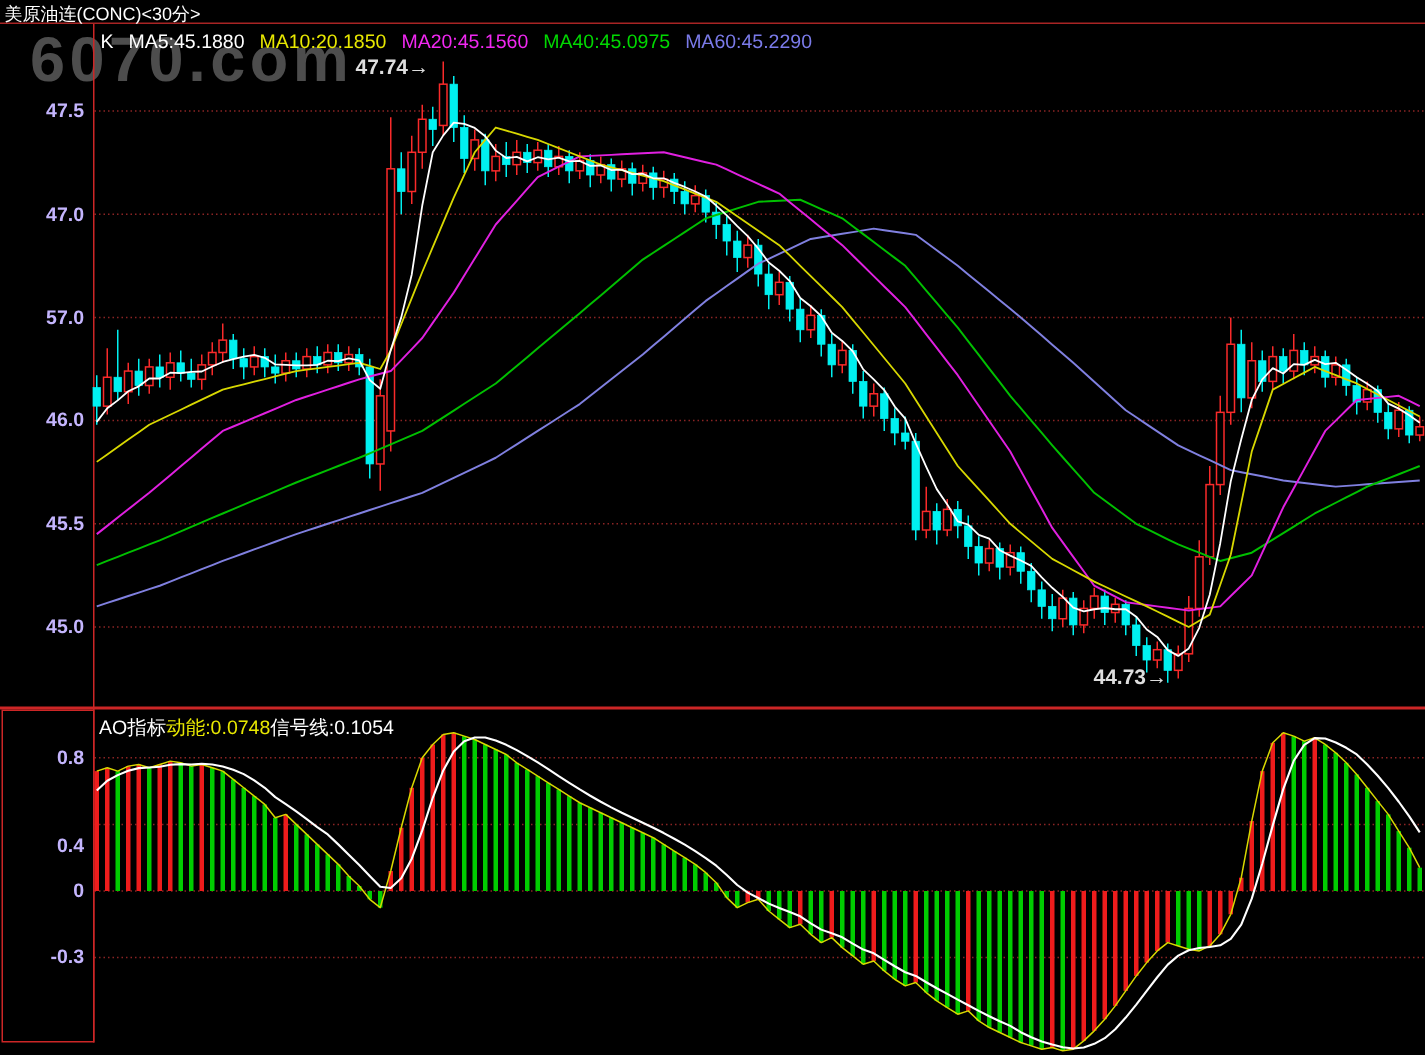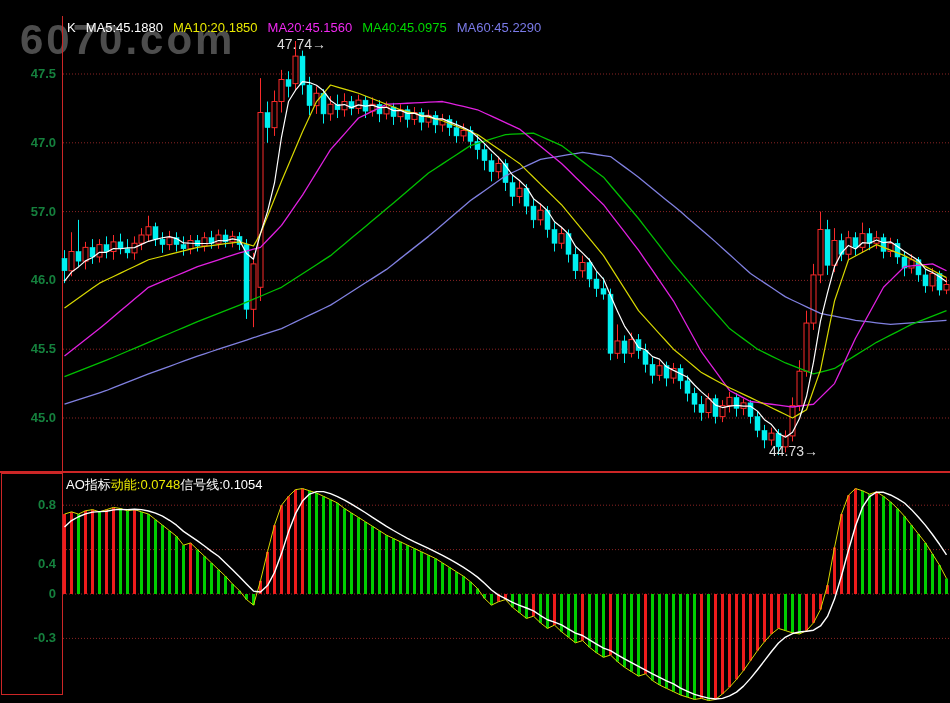--- a/index.html
+++ b/index.html
@@ -15,25 +15,25 @@
        font-size:13px;white-space:nowrap;}
   .lg-k,.lg-ma5{color:#ffffff;}
   .lg-ma10{color:#e8e800;}
   .lg-ma20{color:#f028f0;}
   .lg-ma40{color:#00d800;}
   .lg-ma60{color:#7a7ae8;}
   .ao-legend{position:absolute;left:66px;top:476px;z-index:2;display:flex;gap:0;
        font-size:13px;white-space:nowrap;}
   .ao-name,.ao-sig{color:#ffffff;}
   .ao-mom{color:#e8e800;}
-  .anno{position:absolute;z-index:2;font-size:14px;font-weight:normal;color:#dedede;white-space:nowrap;margin-left:40px;}
+  .anno{position:absolute;z-index:2;font-size:14px;font-weight:bold;color:#dedede;white-space:nowrap;}
   #anno-high{left:237px;top:36px;}
   #anno-low{left:729px;top:443px;}
   .tick-label{position:absolute;left:0;width:56px;text-align:right;z-index:2;
-       font-size:13px;font-weight:bold;color:#15803d;}
+       font-size:13px;font-weight:bold;color:#c4b5fd;}
 </style>
 </head>
 <body>
 
 <div id="app">
 
   <div id="watermark">6070.com</div>
 
   <svg id="chart-svg" width="950" height="703">
       <line x1="63" y1="74" x2="950" y2="74" stroke="#8b2424" stroke-width="1" stroke-dasharray="1 2"></line>
@@ -432,20 +432,23 @@
       <rect x="910" y="525.1800000000001" width="3" height="68.81999999999994" fill="#00cc00"></rect>
       <rect x="917" y="534.06" width="3" height="59.940000000000055" fill="#00cc00"></rect>
       <rect x="924" y="542.94" width="3" height="51.059999999999945" fill="#00cc00"></rect>
       <rect x="931" y="554.04" width="3" height="39.960000000000036" fill="#00cc00"></rect>
       <rect x="938" y="565.14" width="3" height="28.860000000000014" fill="#00cc00"></rect>
       <rect x="945" y="578.46" width="3" height="15.539999999999964" fill="#00cc00"></rect>
       <polyline points="64.5,514.08 71.5,511.86 78.5,514.08 85.5,510.75 92.5,509.64 99.5,511.86 106.5,509.64 113.5,507.42 120.5,508.53 127.5,510.75 134.5,509.64 141.5,511.86 148.5,514.08 155.5,519.63 162.5,525.1800000000001 169.5,530.73 176.5,536.28 183.5,545.16 190.5,542.94 197.5,549.6 204.5,556.26 211.5,562.92 218.5,569.58 225.5,576.24 232.5,584.01 239.5,590.67 246.5,599.55 253.5,605.1 260.5,580.68 267.5,551.82 274.5,525.1800000000001 281.5,505.2 288.5,496.32 295.5,489.66 302.5,488.55 309.5,490.77 316.5,492.99 323.5,496.32 330.5,499.65 337.5,502.98 344.5,508.53 351.5,512.97 358.5,517.41 365.5,521.85 372.5,526.29 379.5,530.73 386.5,535.17 393.5,538.5 400.5,541.83 407.5,545.16 414.5,548.49 421.5,551.82 428.5,555.15 435.5,558.48 442.5,562.92 449.5,567.36 456.5,571.8 463.5,576.24 470.5,581.79 477.5,588.45 484.5,598.44 491.5,605.1 498.5,601.77 505.5,599.55 512.5,607.32 519.5,612.87 526.5,618.42 533.5,616.2 540.5,622.86 547.5,628.41 554.5,625.08 561.5,631.74 568.5,637.29 575.5,642.84 582.5,640.62 589.5,647.28 596.5,652.83 603.5,657.27 610.5,655.05 617.5,661.71 624.5,667.26 631.5,671.7 638.5,676.14 645.5,673.92 652.5,680.58 659.5,685.02 666.5,688.35 673.5,691.6800000000001 680.5,695.01 687.5,697.23 694.5,699.45 701.5,698.34 708.5,700.56 715.5,699.45 722.5,693.9 729.5,687.24 736.5,679.47 743.5,670.59 750.5,660.6 757.5,650.61 764.5,641.73 771.5,633.96 778.5,628.41 785.5,630.63 792.5,632.85 799.5,633.96 806.5,630.63 813.5,622.86 820.5,609.54 827.5,585.12 834.5,547.38 841.5,514.08 848.5,495.21 855.5,488.55 862.5,490.77 869.5,494.1 876.5,491.88 883.5,496.32 890.5,501.87 897.5,508.53 904.5,516.3 911.5,525.1800000000001 918.5,534.06 925.5,542.94 932.5,554.04 939.5,565.14 946.5,578.46" fill="none" stroke="#d8d800" stroke-width="1" stroke-linejoin="round"></polyline>
       <polyline points="64.5,526.956 71.5,520.518 78.5,516.744 85.5,513.8580000000001 92.5,512.082 99.5,511.63800000000003 106.5,511.194 113.5,509.86199999999997 120.5,509.418 127.5,509.64 134.5,509.196 141.5,509.64 148.5,510.972 155.5,513.192 162.5,516.078 169.5,520.296 176.5,525.1800000000001 183.5,531.396 190.5,536.058 197.5,540.942 204.5,546.048 211.5,551.376 218.5,556.26 225.5,562.92 232.5,569.802 239.5,576.684 246.5,584.01 253.5,591.114 260.5,592.002 267.5,585.564 274.5,572.466 281.5,553.596 288.5,531.84 295.5,513.636 302.5,500.982 309.5,494.1 316.5,491.658 323.5,491.658 330.5,493.656 337.5,496.542 344.5,500.094 351.5,504.09000000000003 358.5,508.308 365.5,512.748 372.5,517.41 379.5,521.85 386.5,526.29 393.5,530.508 400.5,534.504 407.5,538.278 414.5,541.83 421.5,545.16 428.5,548.49 435.5,551.82 442.5,555.372 449.5,559.146 456.5,563.142 463.5,567.36 470.5,572.022 477.5,577.128 484.5,583.344 491.5,590.004 498.5,595.11 505.5,598.662 512.5,602.436 519.5,605.322 526.5,607.986 533.5,610.872 540.5,615.534 547.5,619.752 554.5,622.194 561.5,624.858 568.5,629.076 575.5,633.072 582.5,635.514 589.5,639.954 596.5,644.172 603.5,648.168 610.5,650.61 617.5,654.828 624.5,658.8240000000001 631.5,662.598 638.5,666.3720000000001 645.5,670.146 652.5,673.92 659.5,677.472 666.5,680.802 673.5,683.91 680.5,688.128 687.5,691.458 694.5,694.344 701.5,696.342 708.5,698.1179999999999 715.5,699.006 722.5,698.34 729.5,695.898 736.5,692.124 743.5,686.13 750.5,678.36 757.5,669.702 764.5,660.6 771.5,651.498 778.5,643.062 785.5,637.068 792.5,633.516 799.5,631.962 806.5,631.296 813.5,630.186 820.5,625.968 827.5,616.422 834.5,599.106 841.5,575.796 848.5,550.266 855.5,526.068 862.5,507.198 869.5,496.54200000000003 876.5,492.102 883.5,492.324 890.5,494.988 897.5,498.53999999999996 904.5,502.98 911.5,509.64 918.5,517.188 925.5,525.402 932.5,534.504 939.5,544.2719999999999 946.5,554.928" fill="none" stroke="#ffffff" stroke-width="1.4" stroke-linejoin="round"></polyline>
     </svg>
 
+  <div class="titlebar">
+    <span>美原油连(CONC)&lt;30分&gt;</span>
+  </div>
 
   <div class="legend">
     <span class="lg-k">K</span>
     <span class="lg-ma5">MA5:45.1880</span>
     <span class="lg-ma10">MA10:20.1850</span>
     <span class="lg-ma20">MA20:45.1560</span>
     <span class="lg-ma40">MA40:45.0975</span>
     <span class="lg-ma60">MA60:45.2290</span>
   </div>
 

